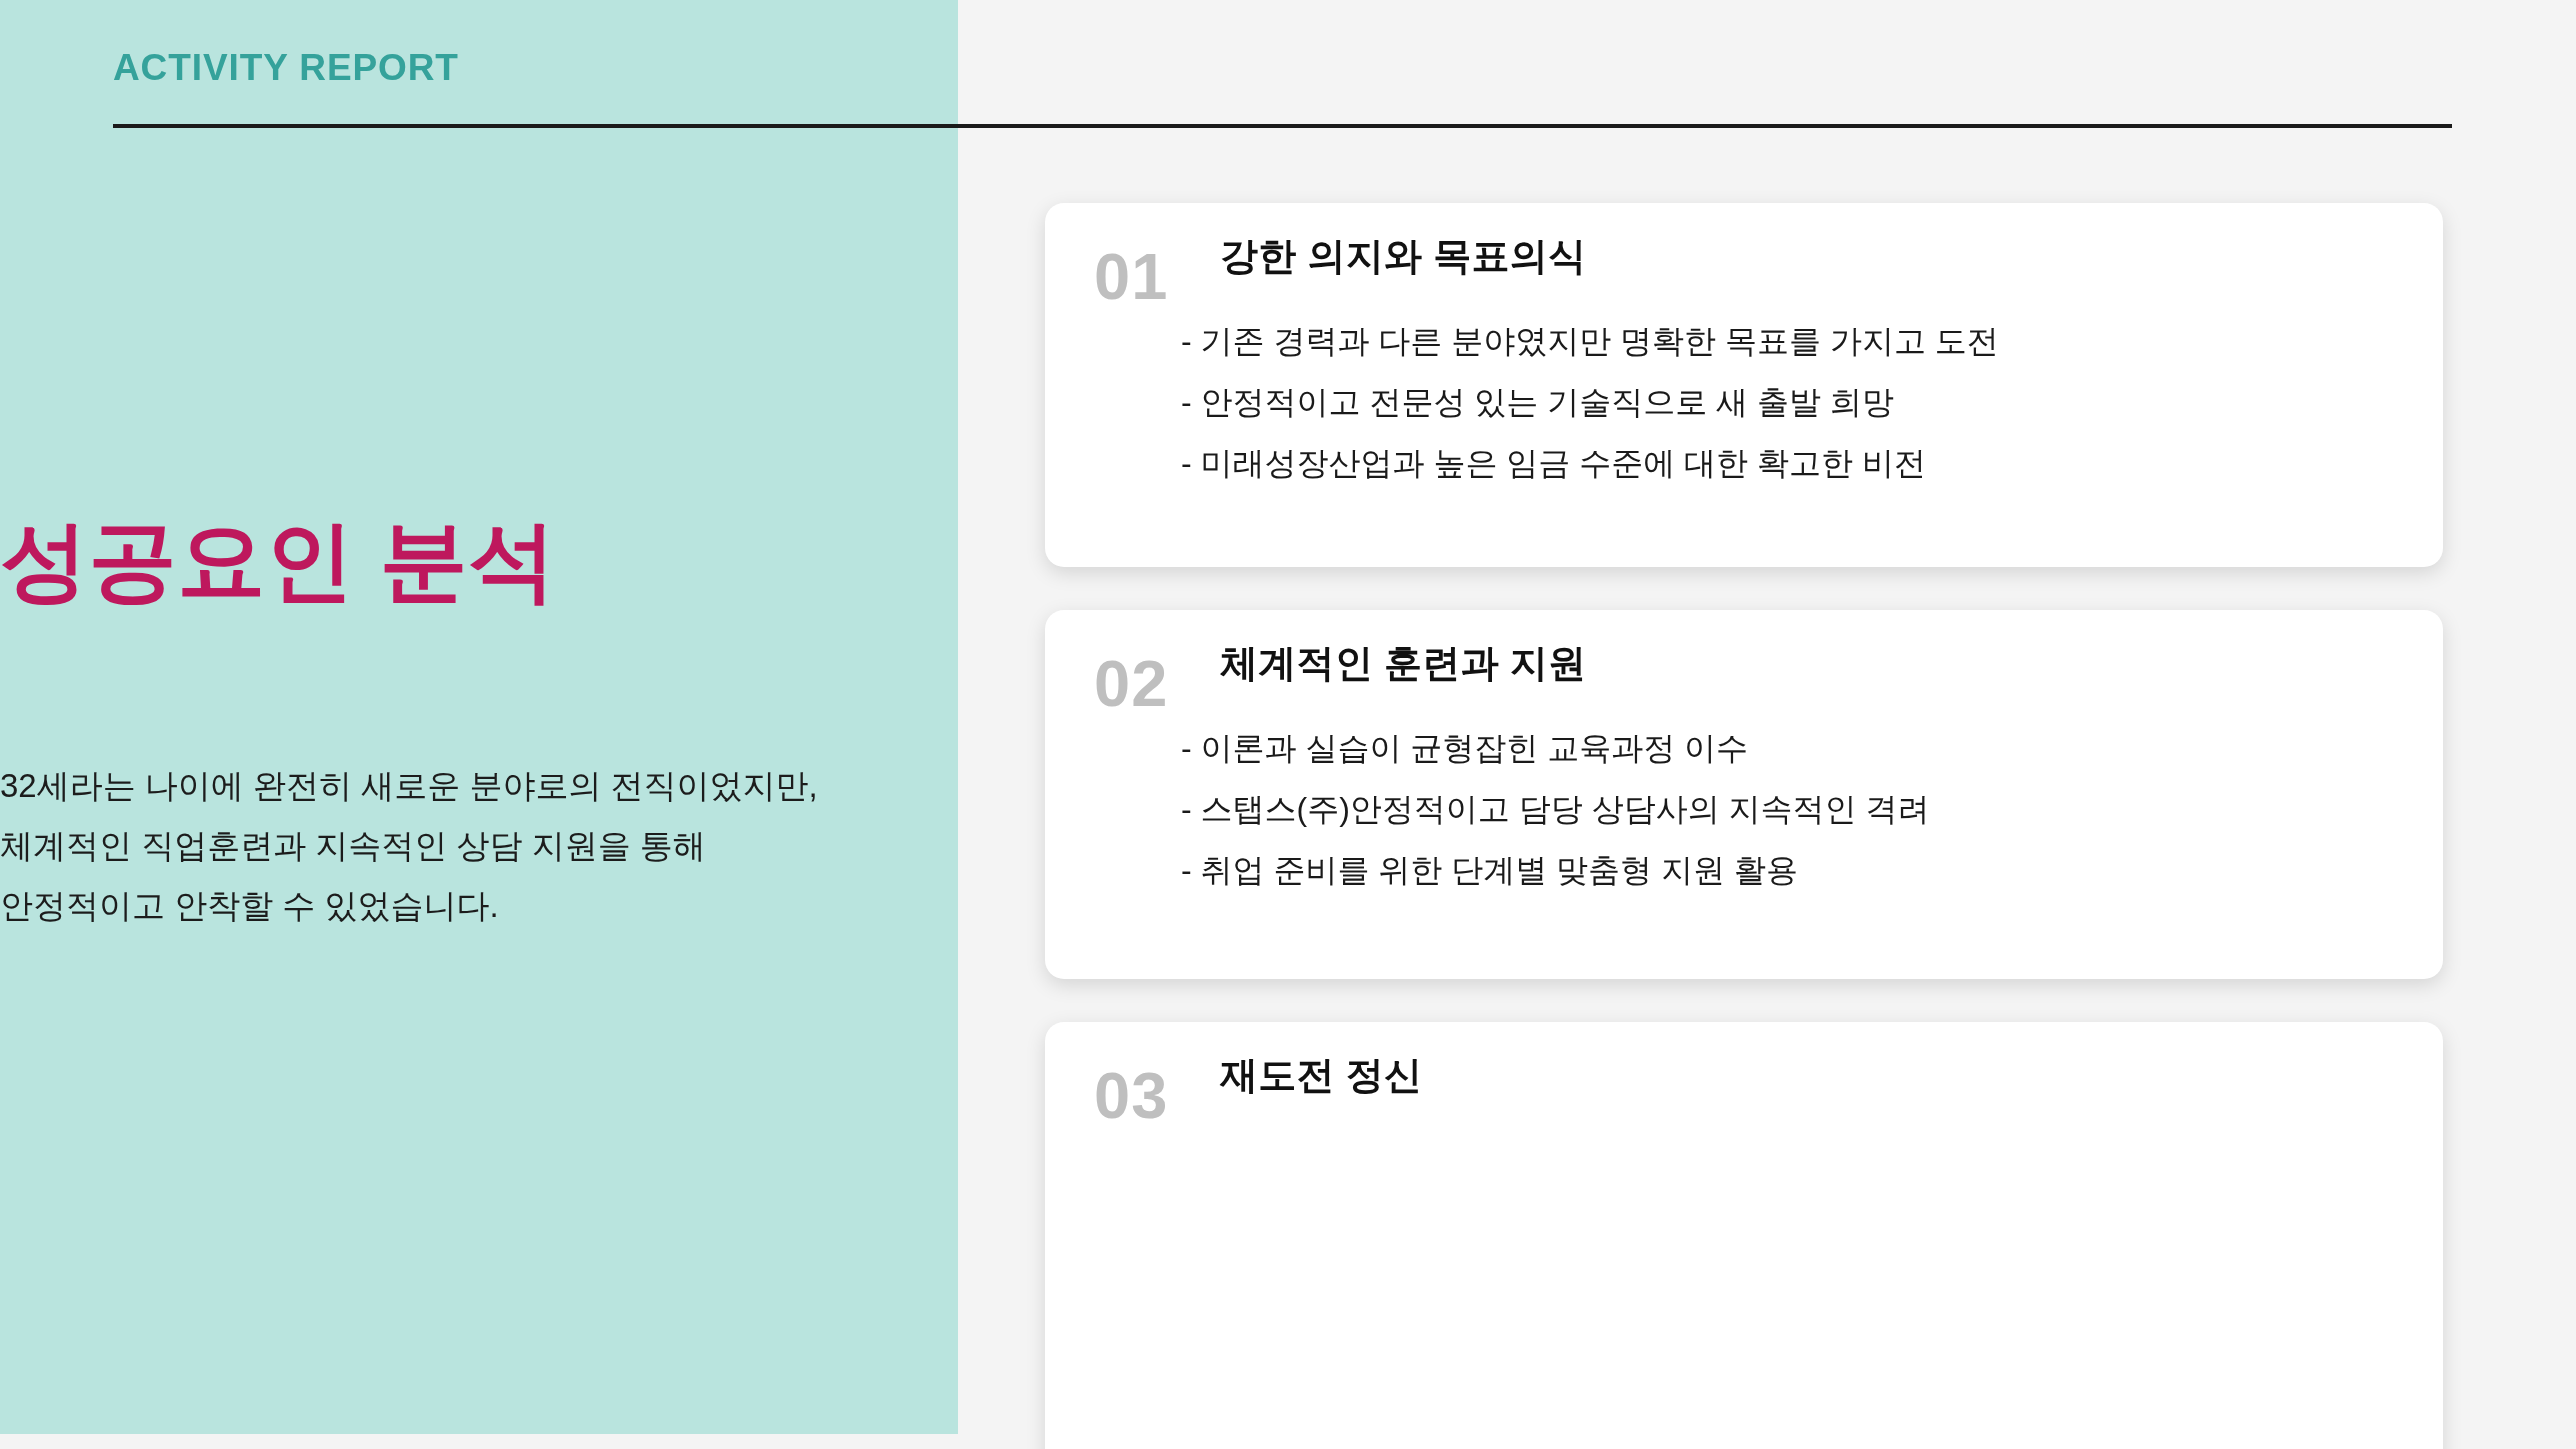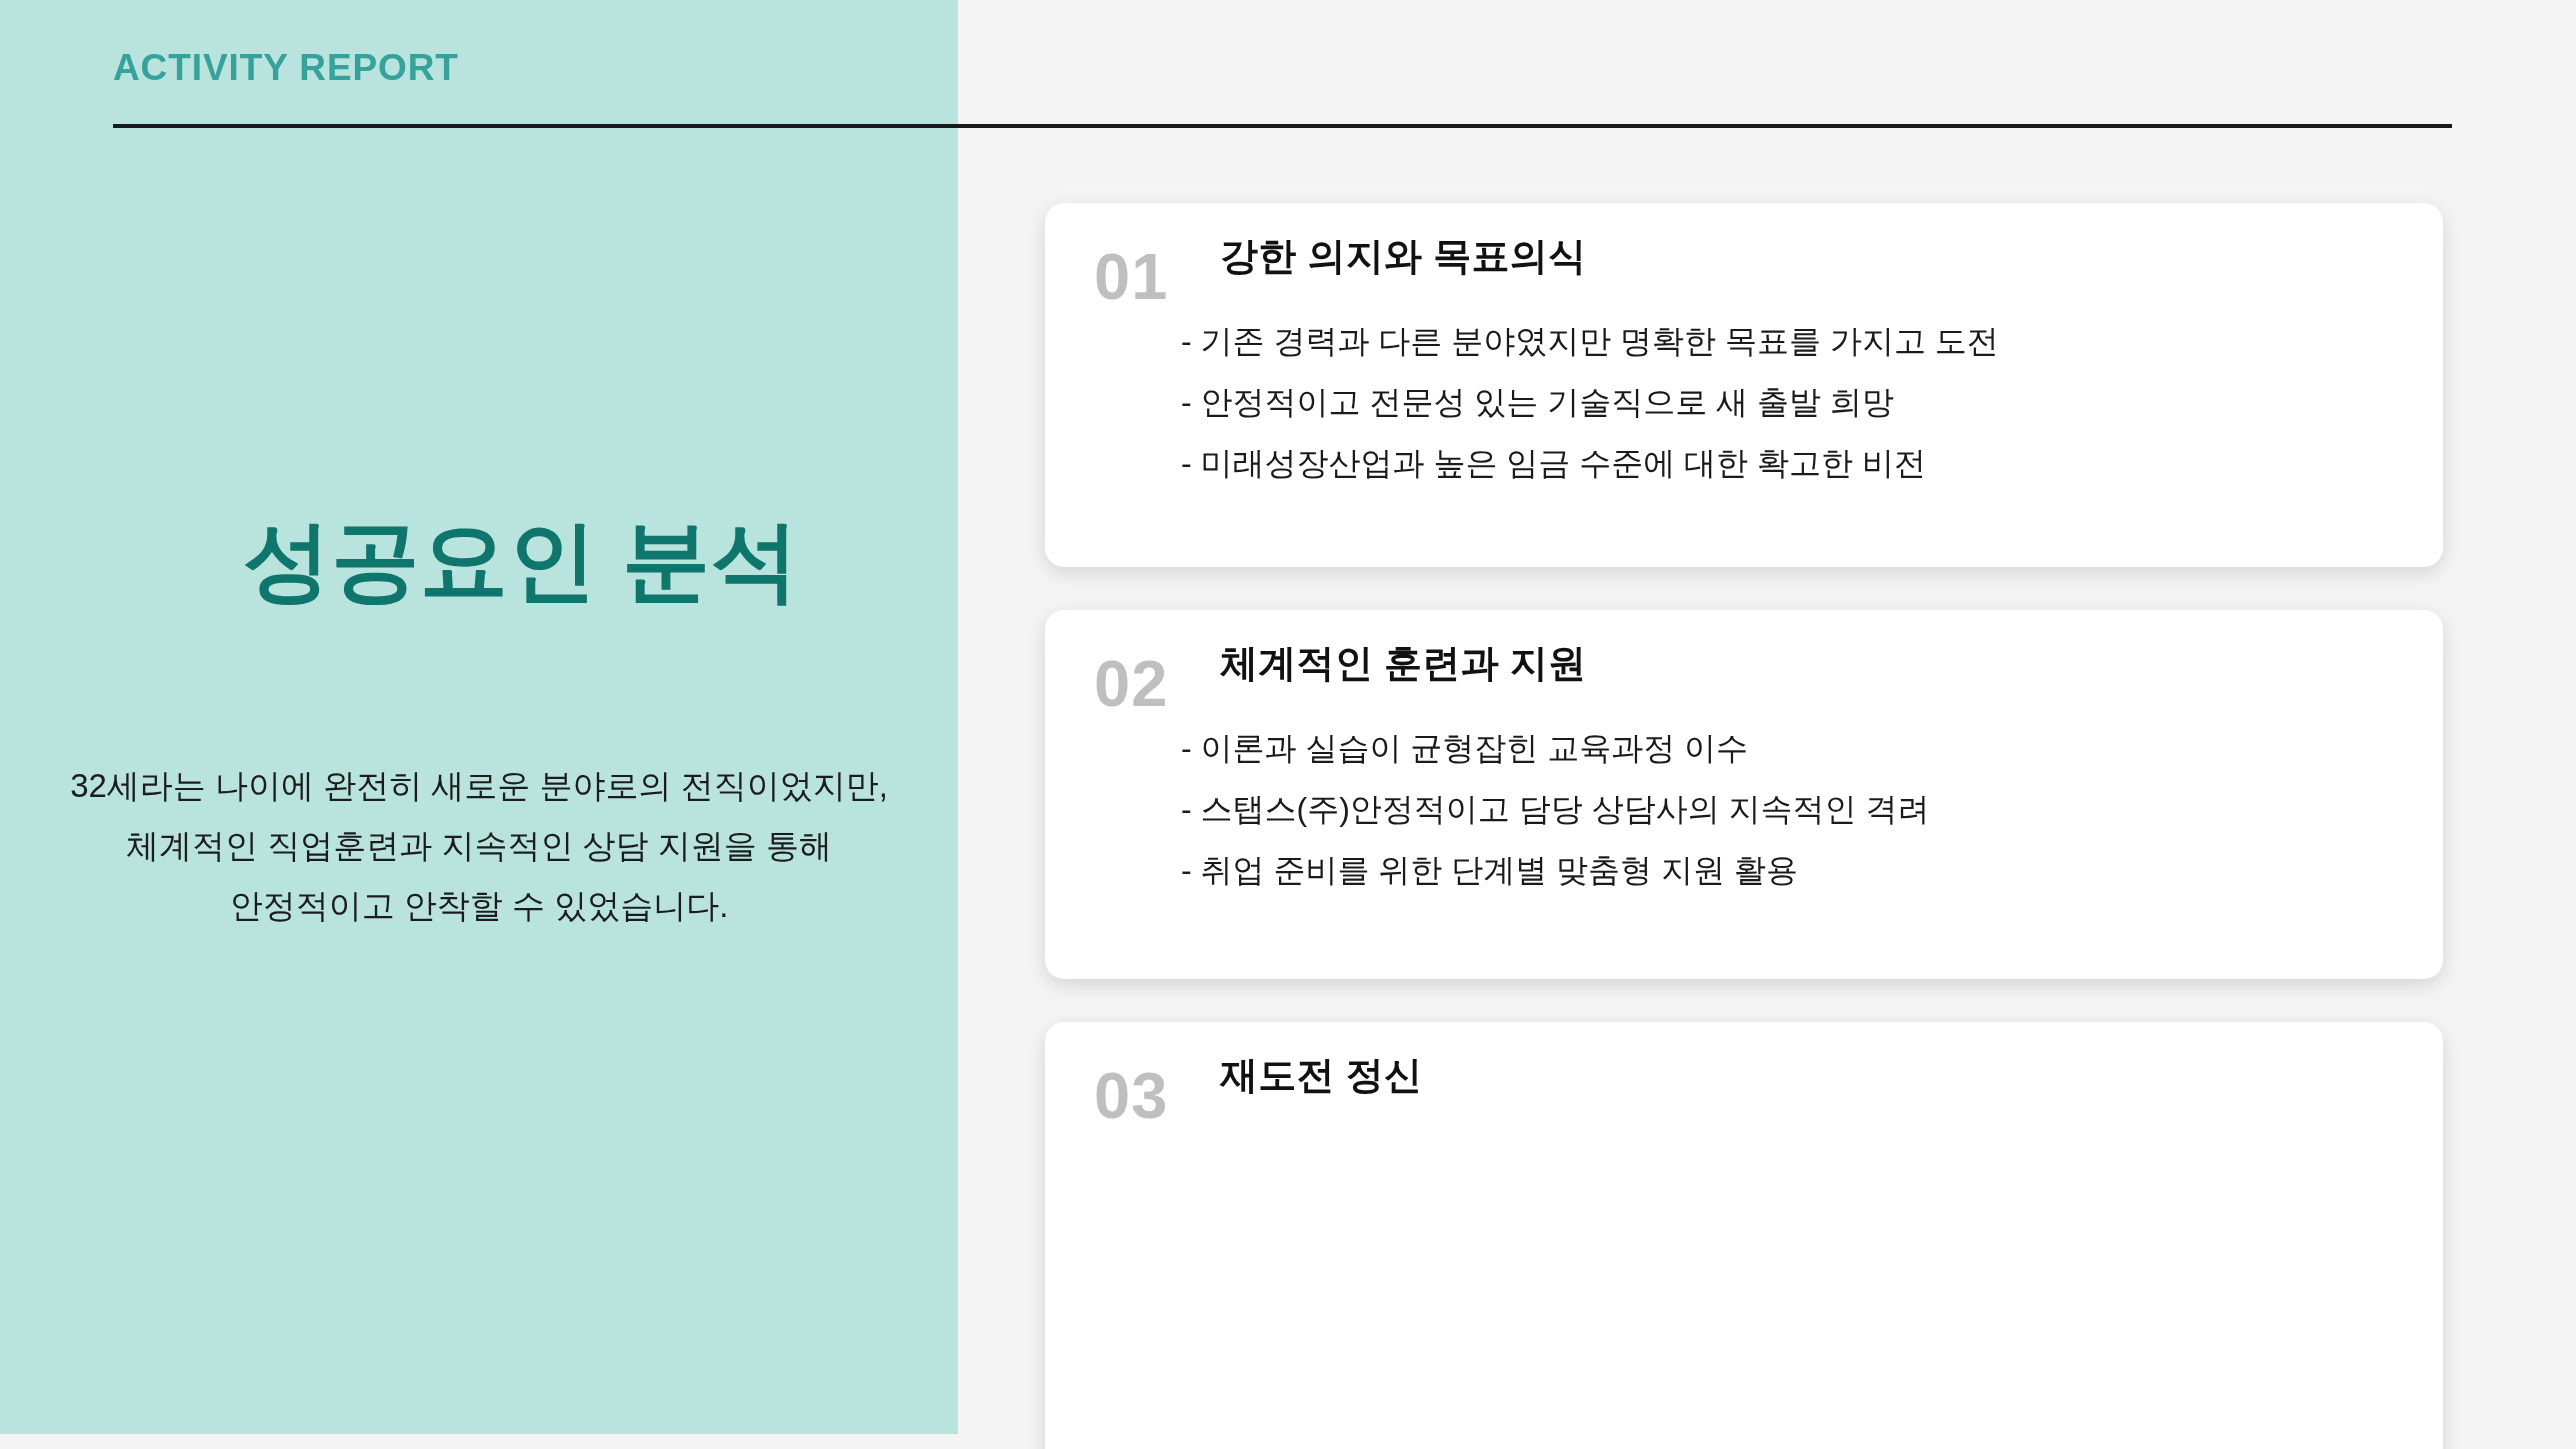--- a/index.html
+++ b/index.html
@@ -38,33 +38,31 @@
     font-weight: 700;
     letter-spacing: 0.9px;
     color: #35a29b;
     white-space: nowrap;
   }
   .left-title {
     position: absolute;
     left: 0;
     top: 510px;
     width: 1042px;
-    text-align: center;
     font-size: 88px;
     font-weight: 800;
-    color: #0f766e;
+    color: #be185d;
     letter-spacing: 0.6px;
     line-height: 1.15;
   }
   .left-desc {
     position: absolute;
     left: 0;
     top: 756px;
     width: 958px;
-    text-align: center;
     font-size: 33px;
     font-weight: 500;
     color: #1c1c1c;
     line-height: 1.82;
   }
   .left-desc div { white-space: nowrap; }
 
   
   .top-rule {
     position: absolute;

